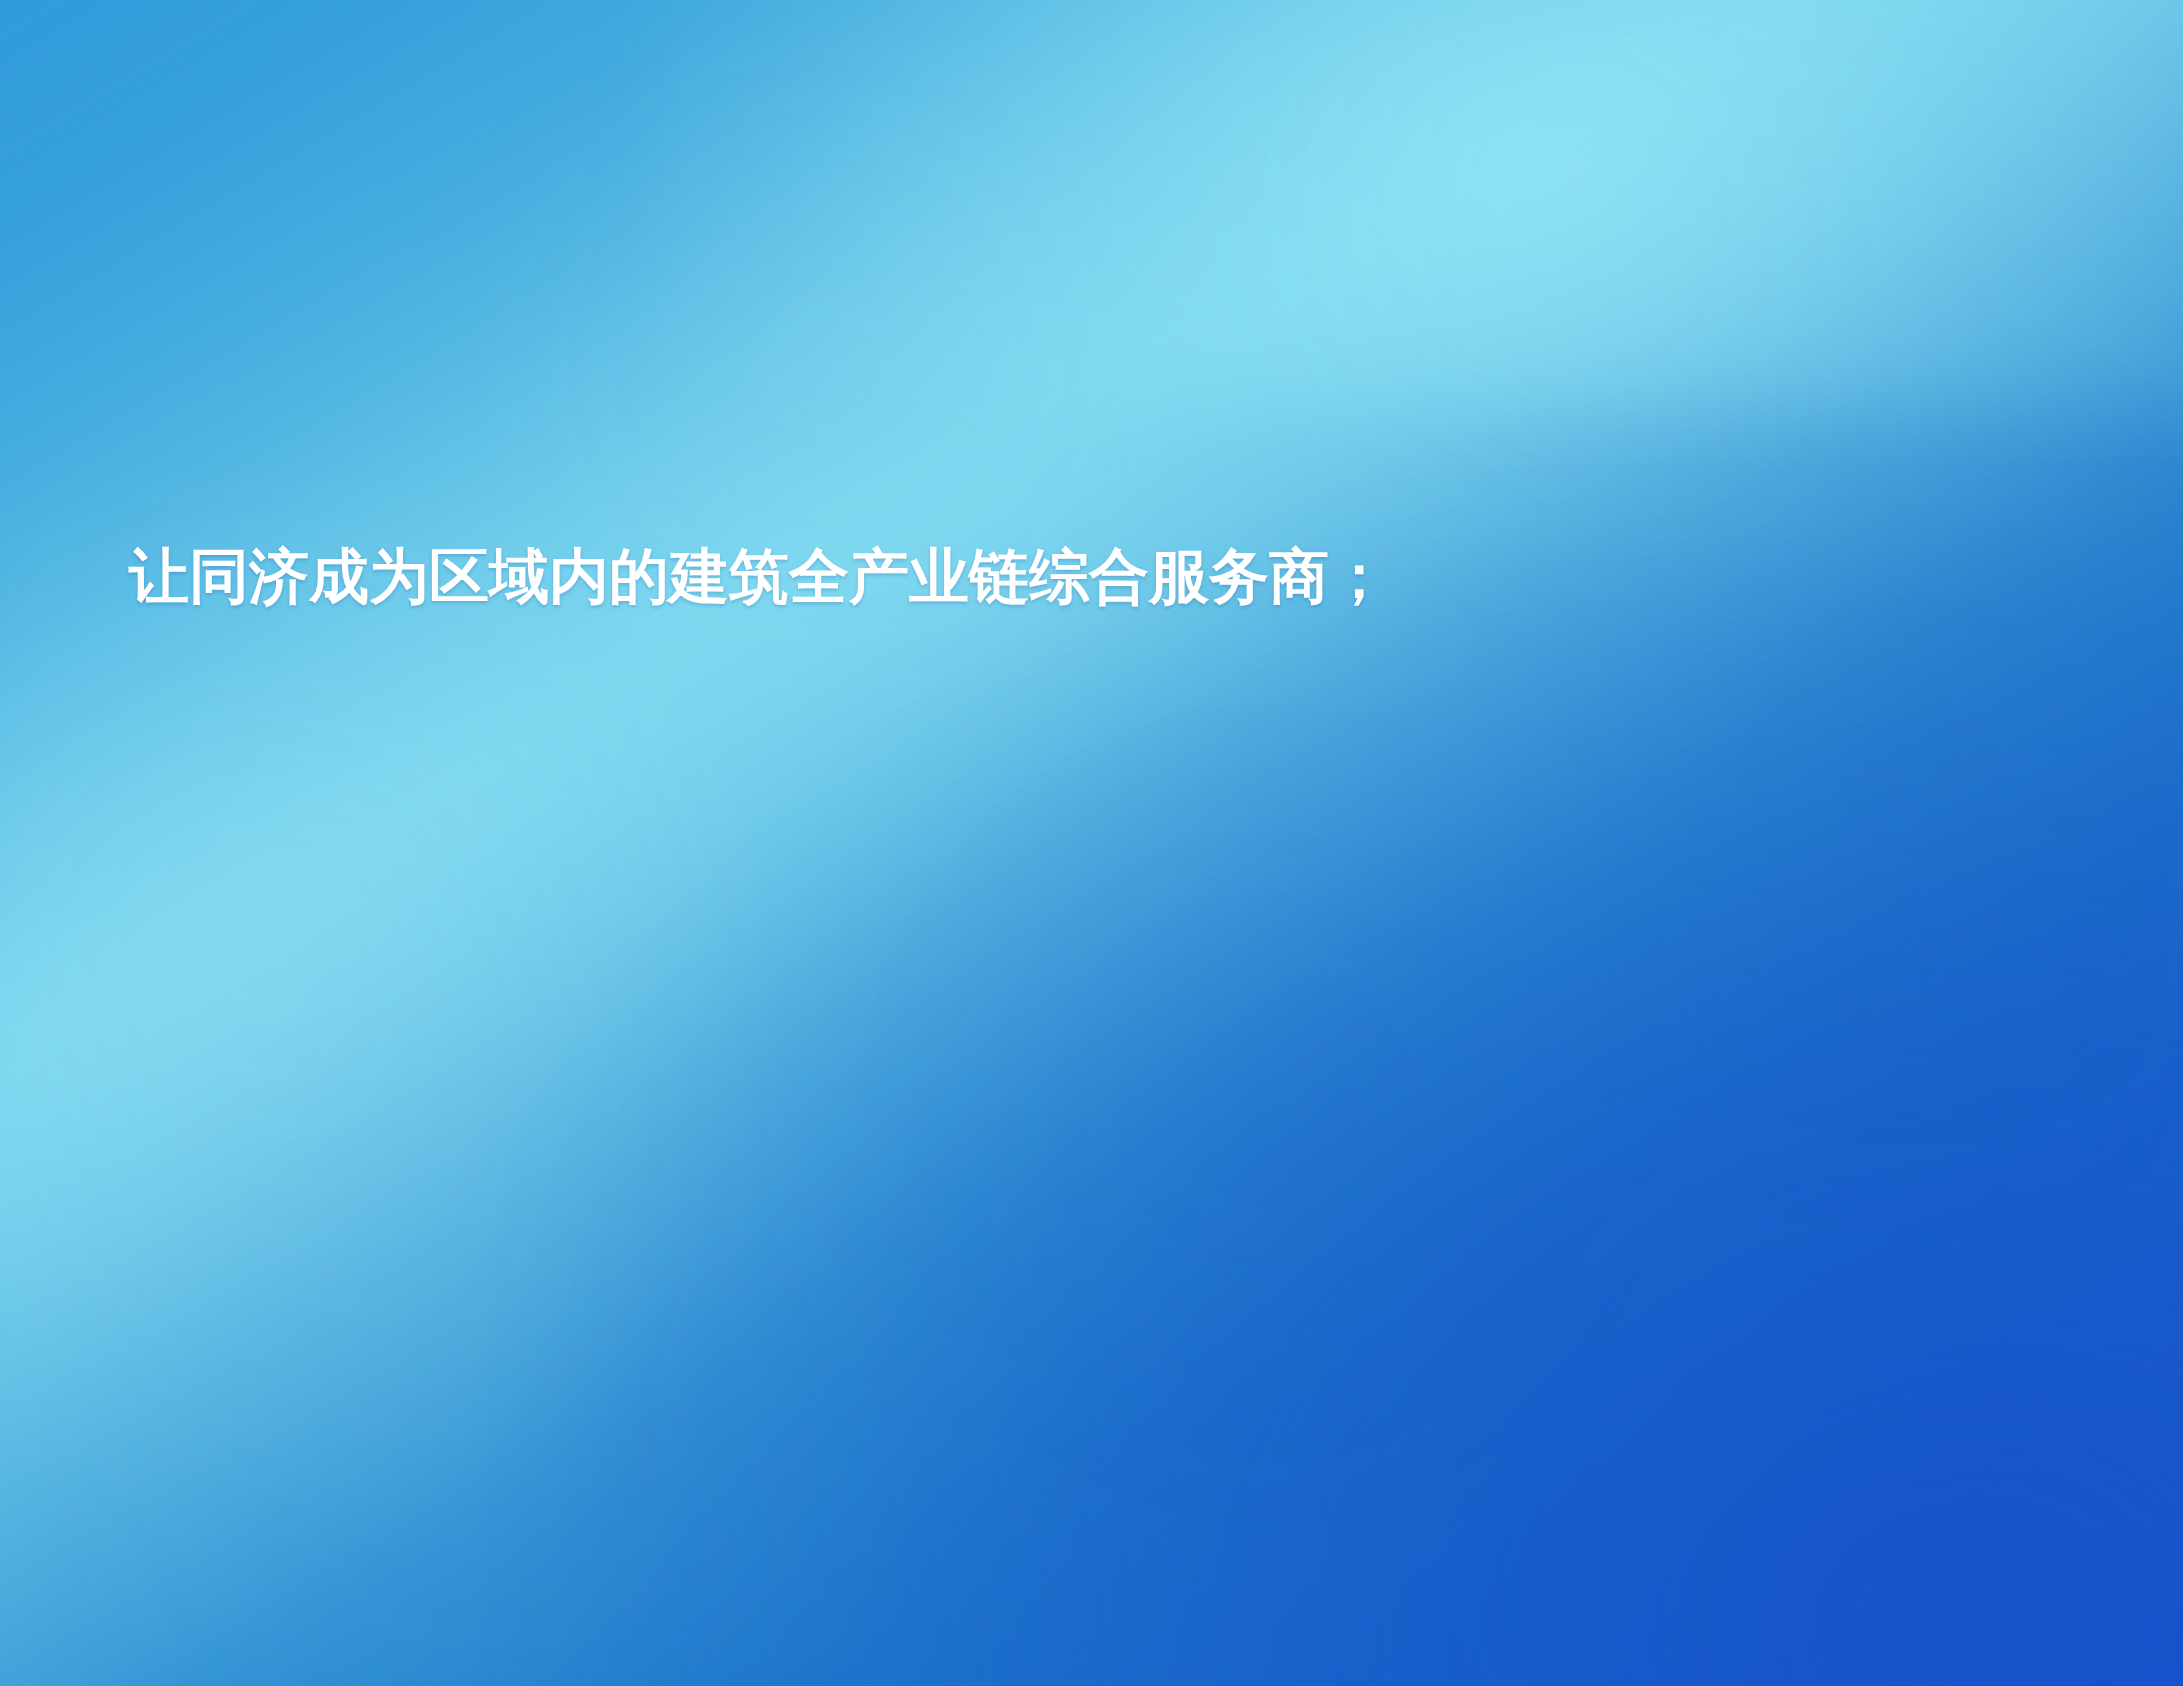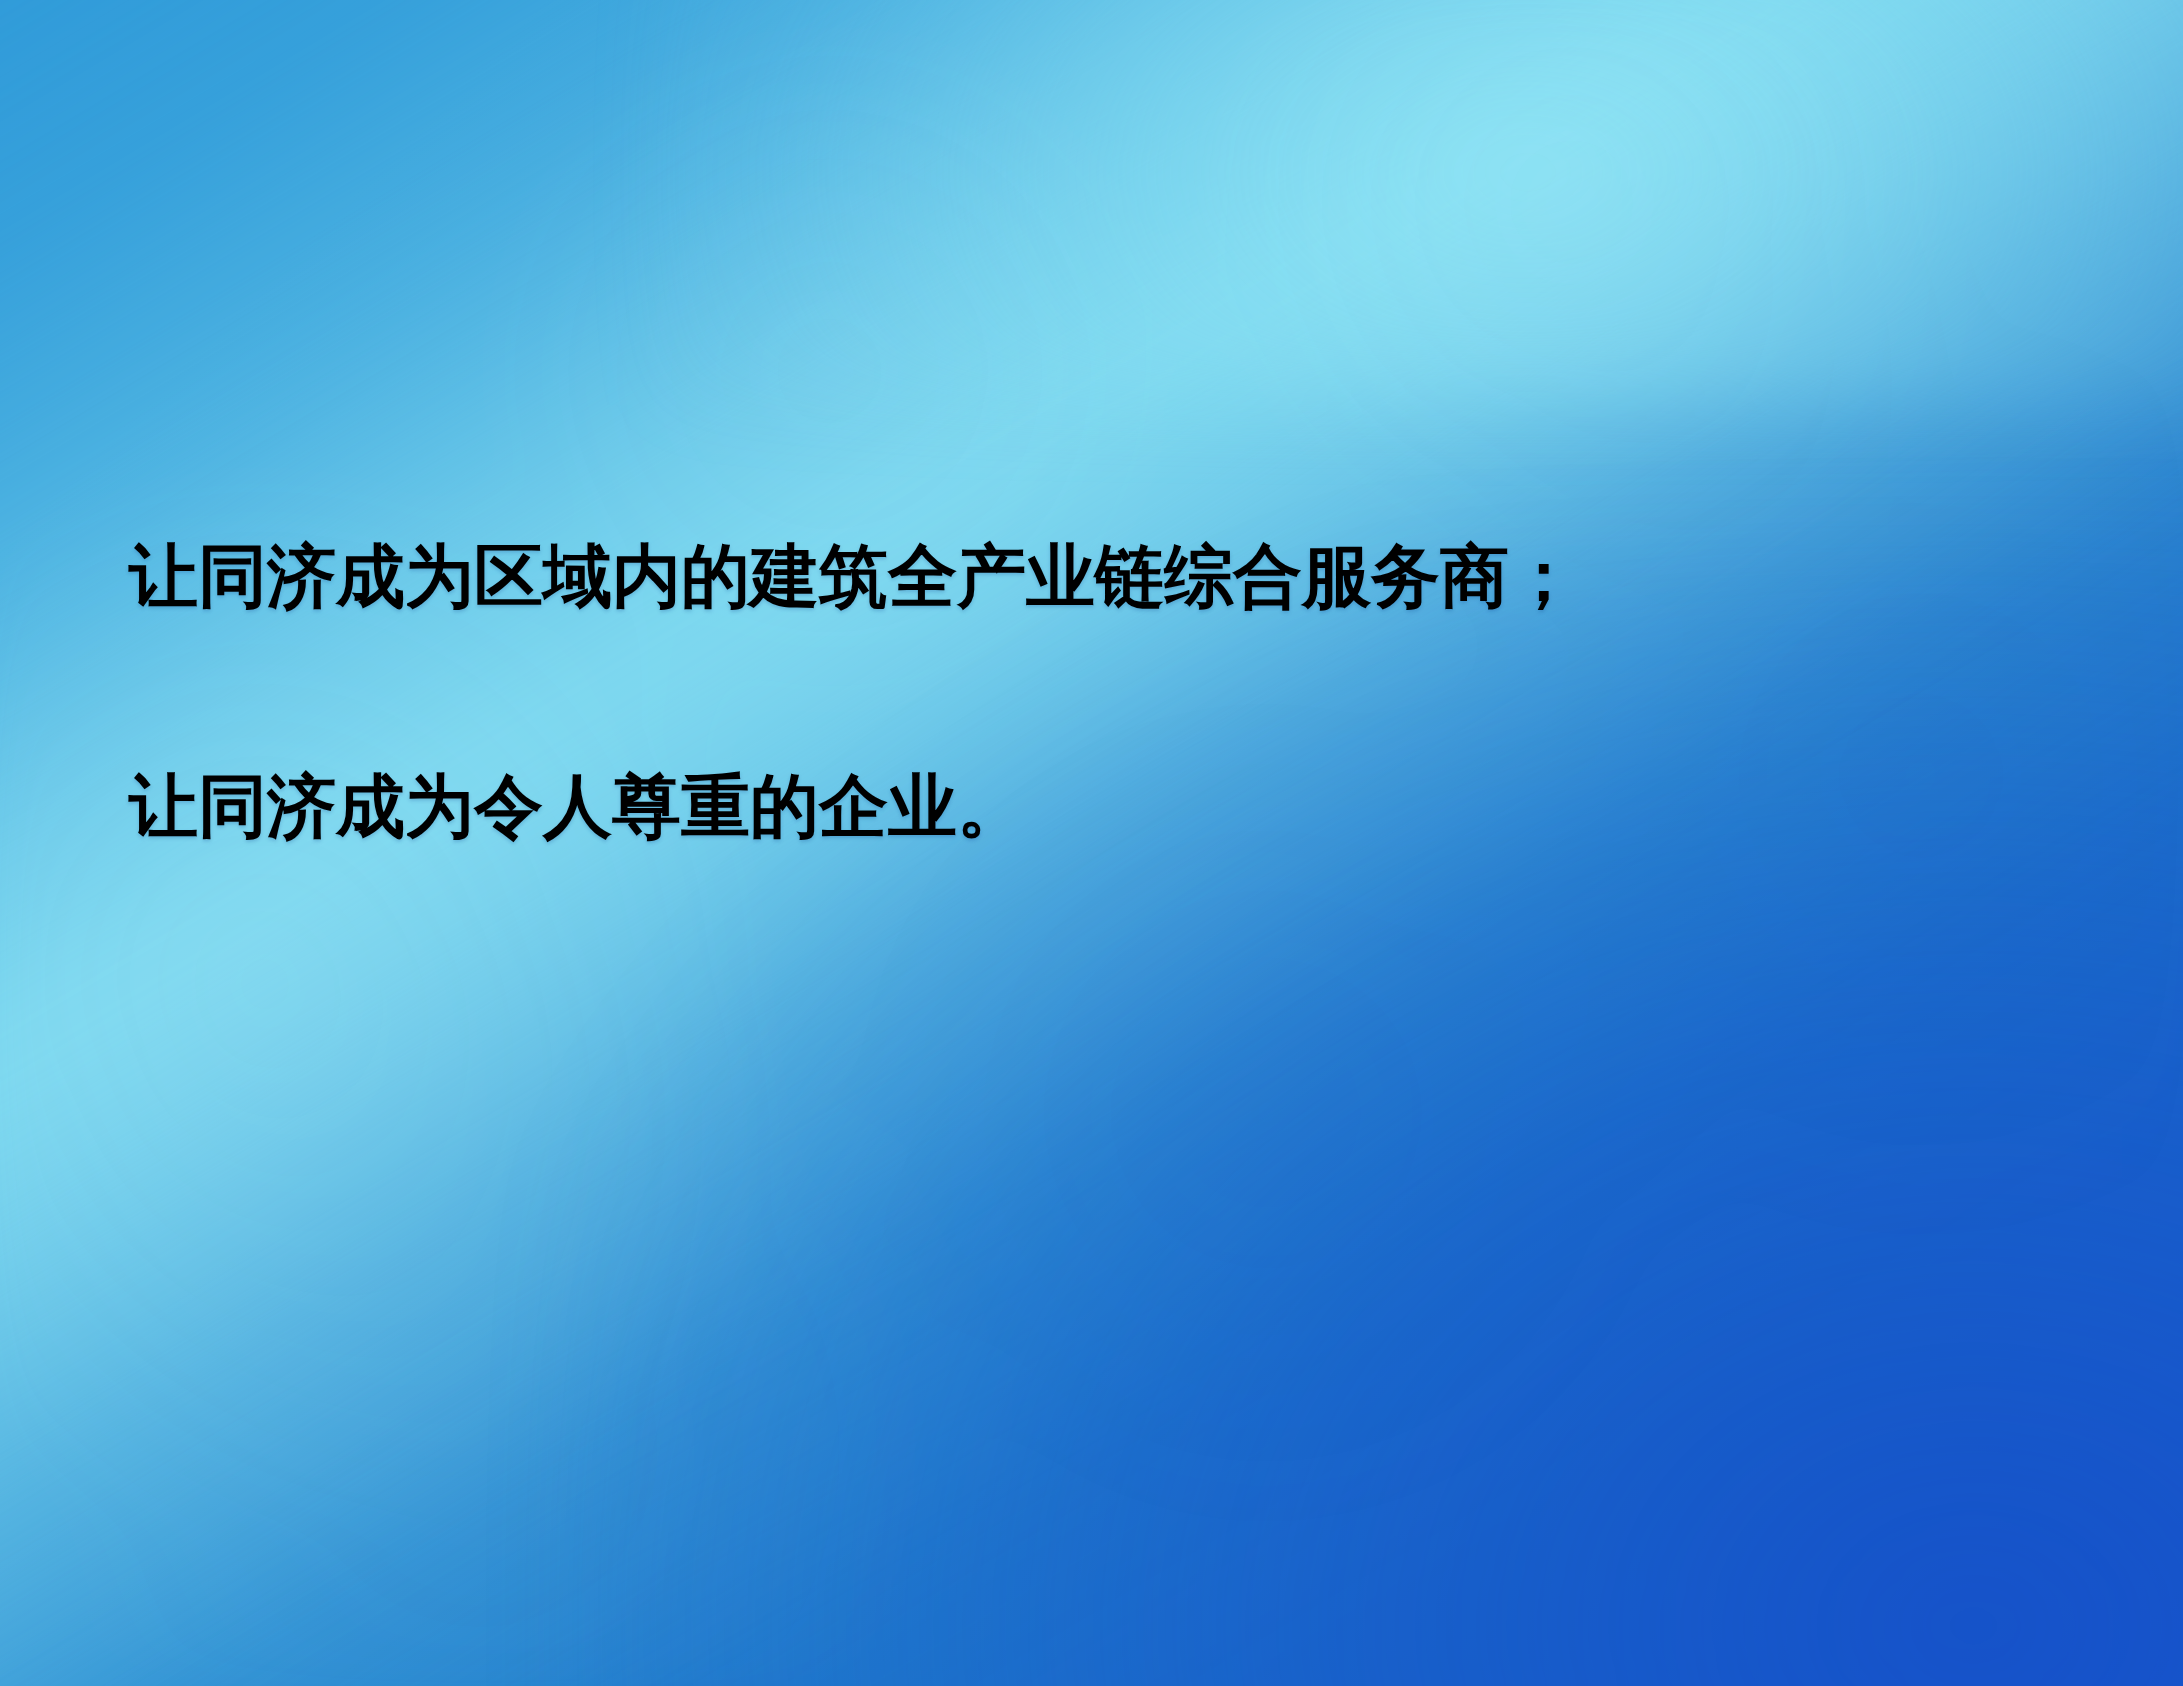--- a/index.html
+++ b/index.html
@@ -127,40 +127,39 @@
   #text-block {
     position: absolute;
     left: 129px;
     top: 461px;
     width: 1927px;
   }
 
   .slide-line {
     font-family: "DejaVu Serif", "Liberation Serif", serif;
     font-weight: bold;
-    font-size: 69px;
+    font-size: 60px;
     line-height: 230px;
     letter-spacing: 0px;
-    color: #000000;
+    color: #ffffff;
     white-space: nowrap;
     margin: 0;
     text-shadow: 0 1.5px 3.8px rgba(10, 60, 140, 0.22);
   }
 </style>
 </head>
 <body>
 
 <div id="slide">
 
   <div class="bg-base"></div>
   <div class="bg-band2"></div>
   <div class="bg-band"></div>
   <div class="bg-topglow"></div>
   <div class="bg-deep"></div>
   <div class="bg-noise"></div>
 
   <div id="text-block">
     <p class="slide-line">让同济成为区域内的建筑全产业链综合服务商；</p>
-    <p class="slide-line">让同济成为令人尊重的企业。</p>
   </div>
 
 </div>
 
 
 </body></html>

